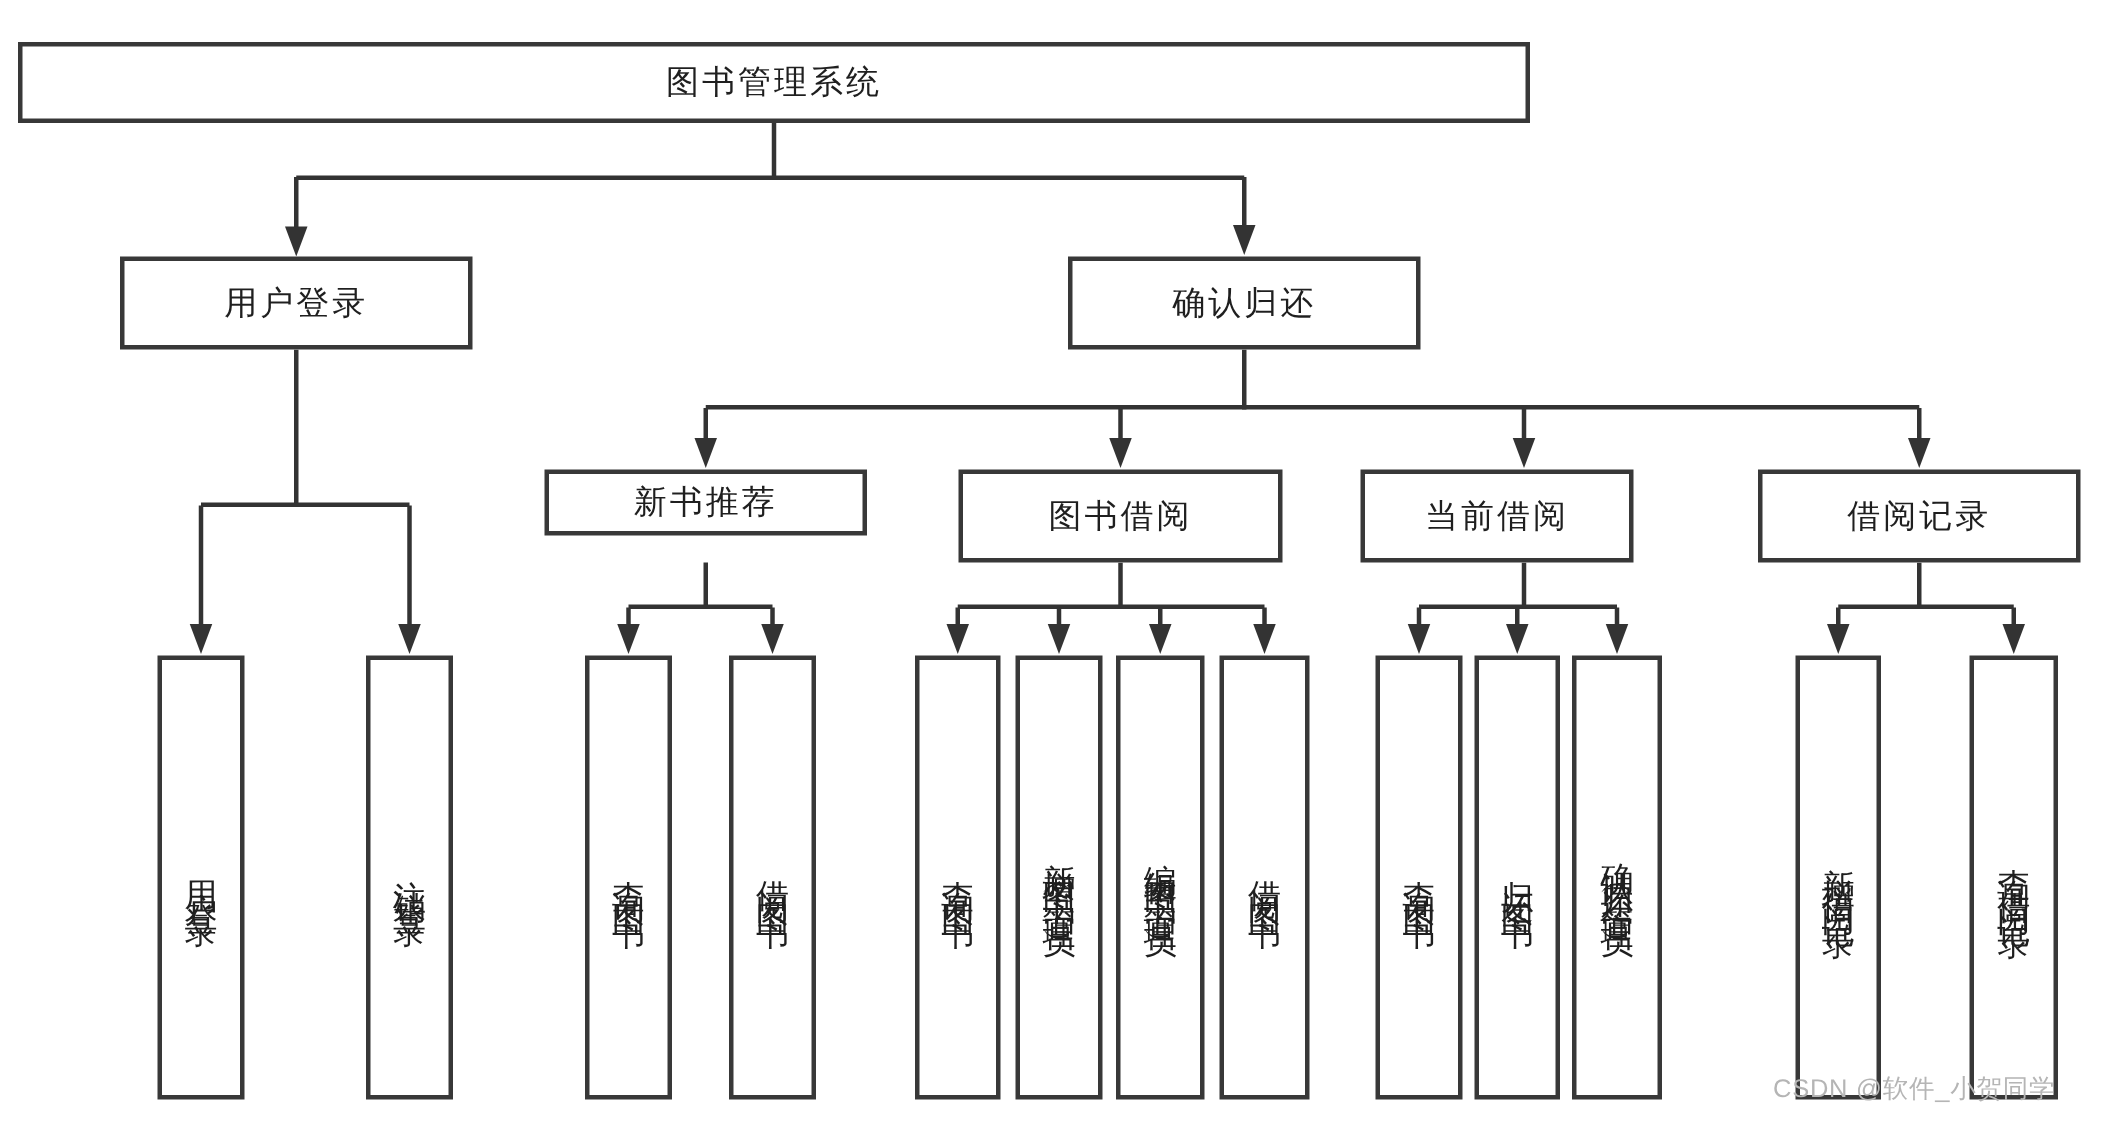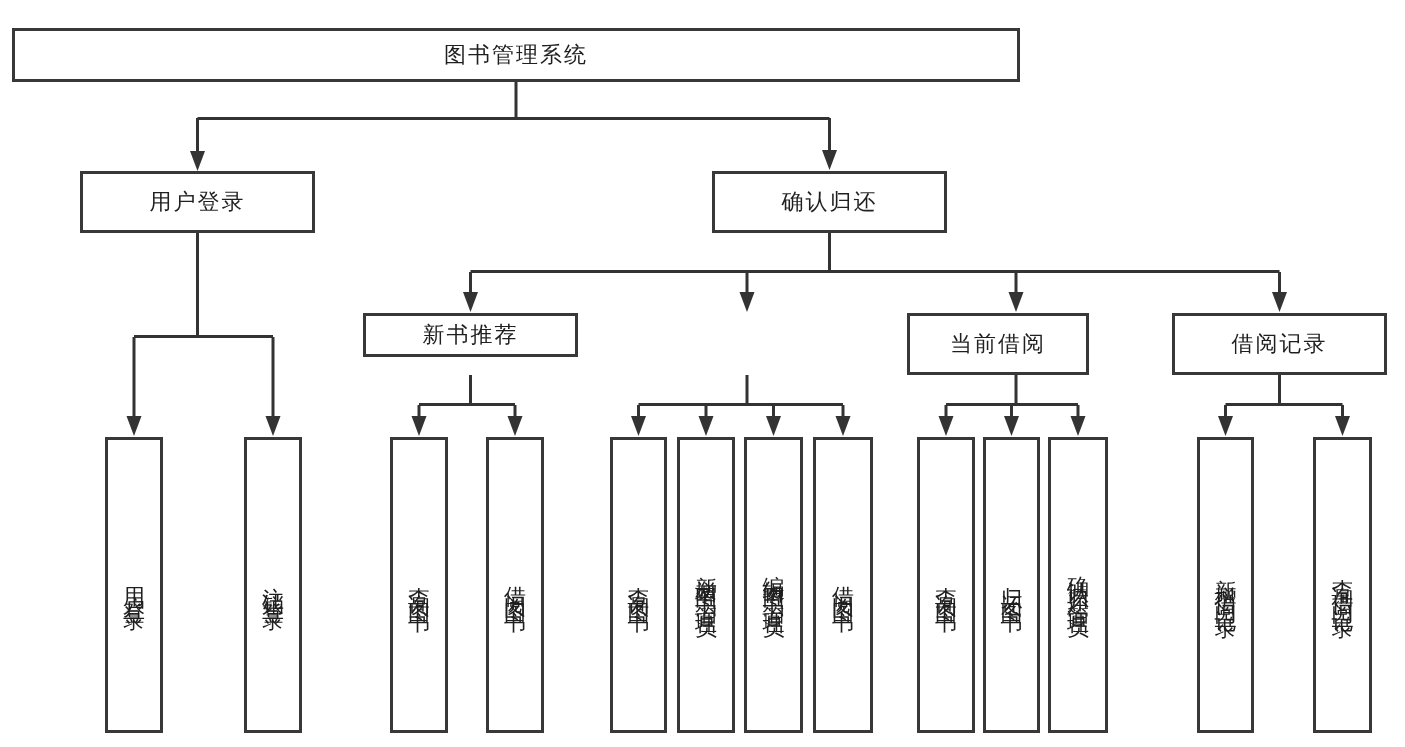--- a/index.html
+++ b/index.html
@@ -130,20 +130,21 @@
       <polygon points="1335,416 1350,416 1342.5,436"></polygon>
     </g>
   </svg>
 
   <div class="hbox" style="left:12px; top:14px; width:1008px; height:54px;margin-top:14px;">图书管理系统</div>
 
   <div class="hbox" style="left:80px; top:171px; width:235px; height:62px;">用户登录</div>
   <div class="hbox" style="left:712px; top:171px; width:235px; height:62px;">确认归还</div>
 
   <div class="hbox" style="left:363px; top:313px; width:215px; height:44px;">新书推荐</div>
+  <div class="hbox" style="left:639px; top:313px; width:216px; height:62px;">图书借阅</div>
   <div class="hbox" style="left:907px; top:313px; width:182px; height:62px;">当前借阅</div>
   <div class="hbox" style="left:1172px; top:313px; width:215px; height:62px;">借阅记录</div>
 
   <div class="vbox" style="left:105px; width:58px;">
     <span class="vtext">用户登录</span>
   </div>
   <div class="vbox" style="left:244px; width:58px;">
     <span class="vtext">注销登录</span>
   </div>
 
@@ -177,14 +178,15 @@
     <span class="vtext">确认归还（管理员）</span>
   </div>
 
   <div class="vbox" style="left:1197px; width:57px;">
     <span class="vtext">新增借阅记录</span>
   </div>
   <div class="vbox" style="left:1313px; width:59px;">
     <span class="vtext">查询借阅记录</span>
   </div>
 
+  <div id="watermark">CSDN @软件_小贺同学</div>
 
 </div>
 
 </body></html>

